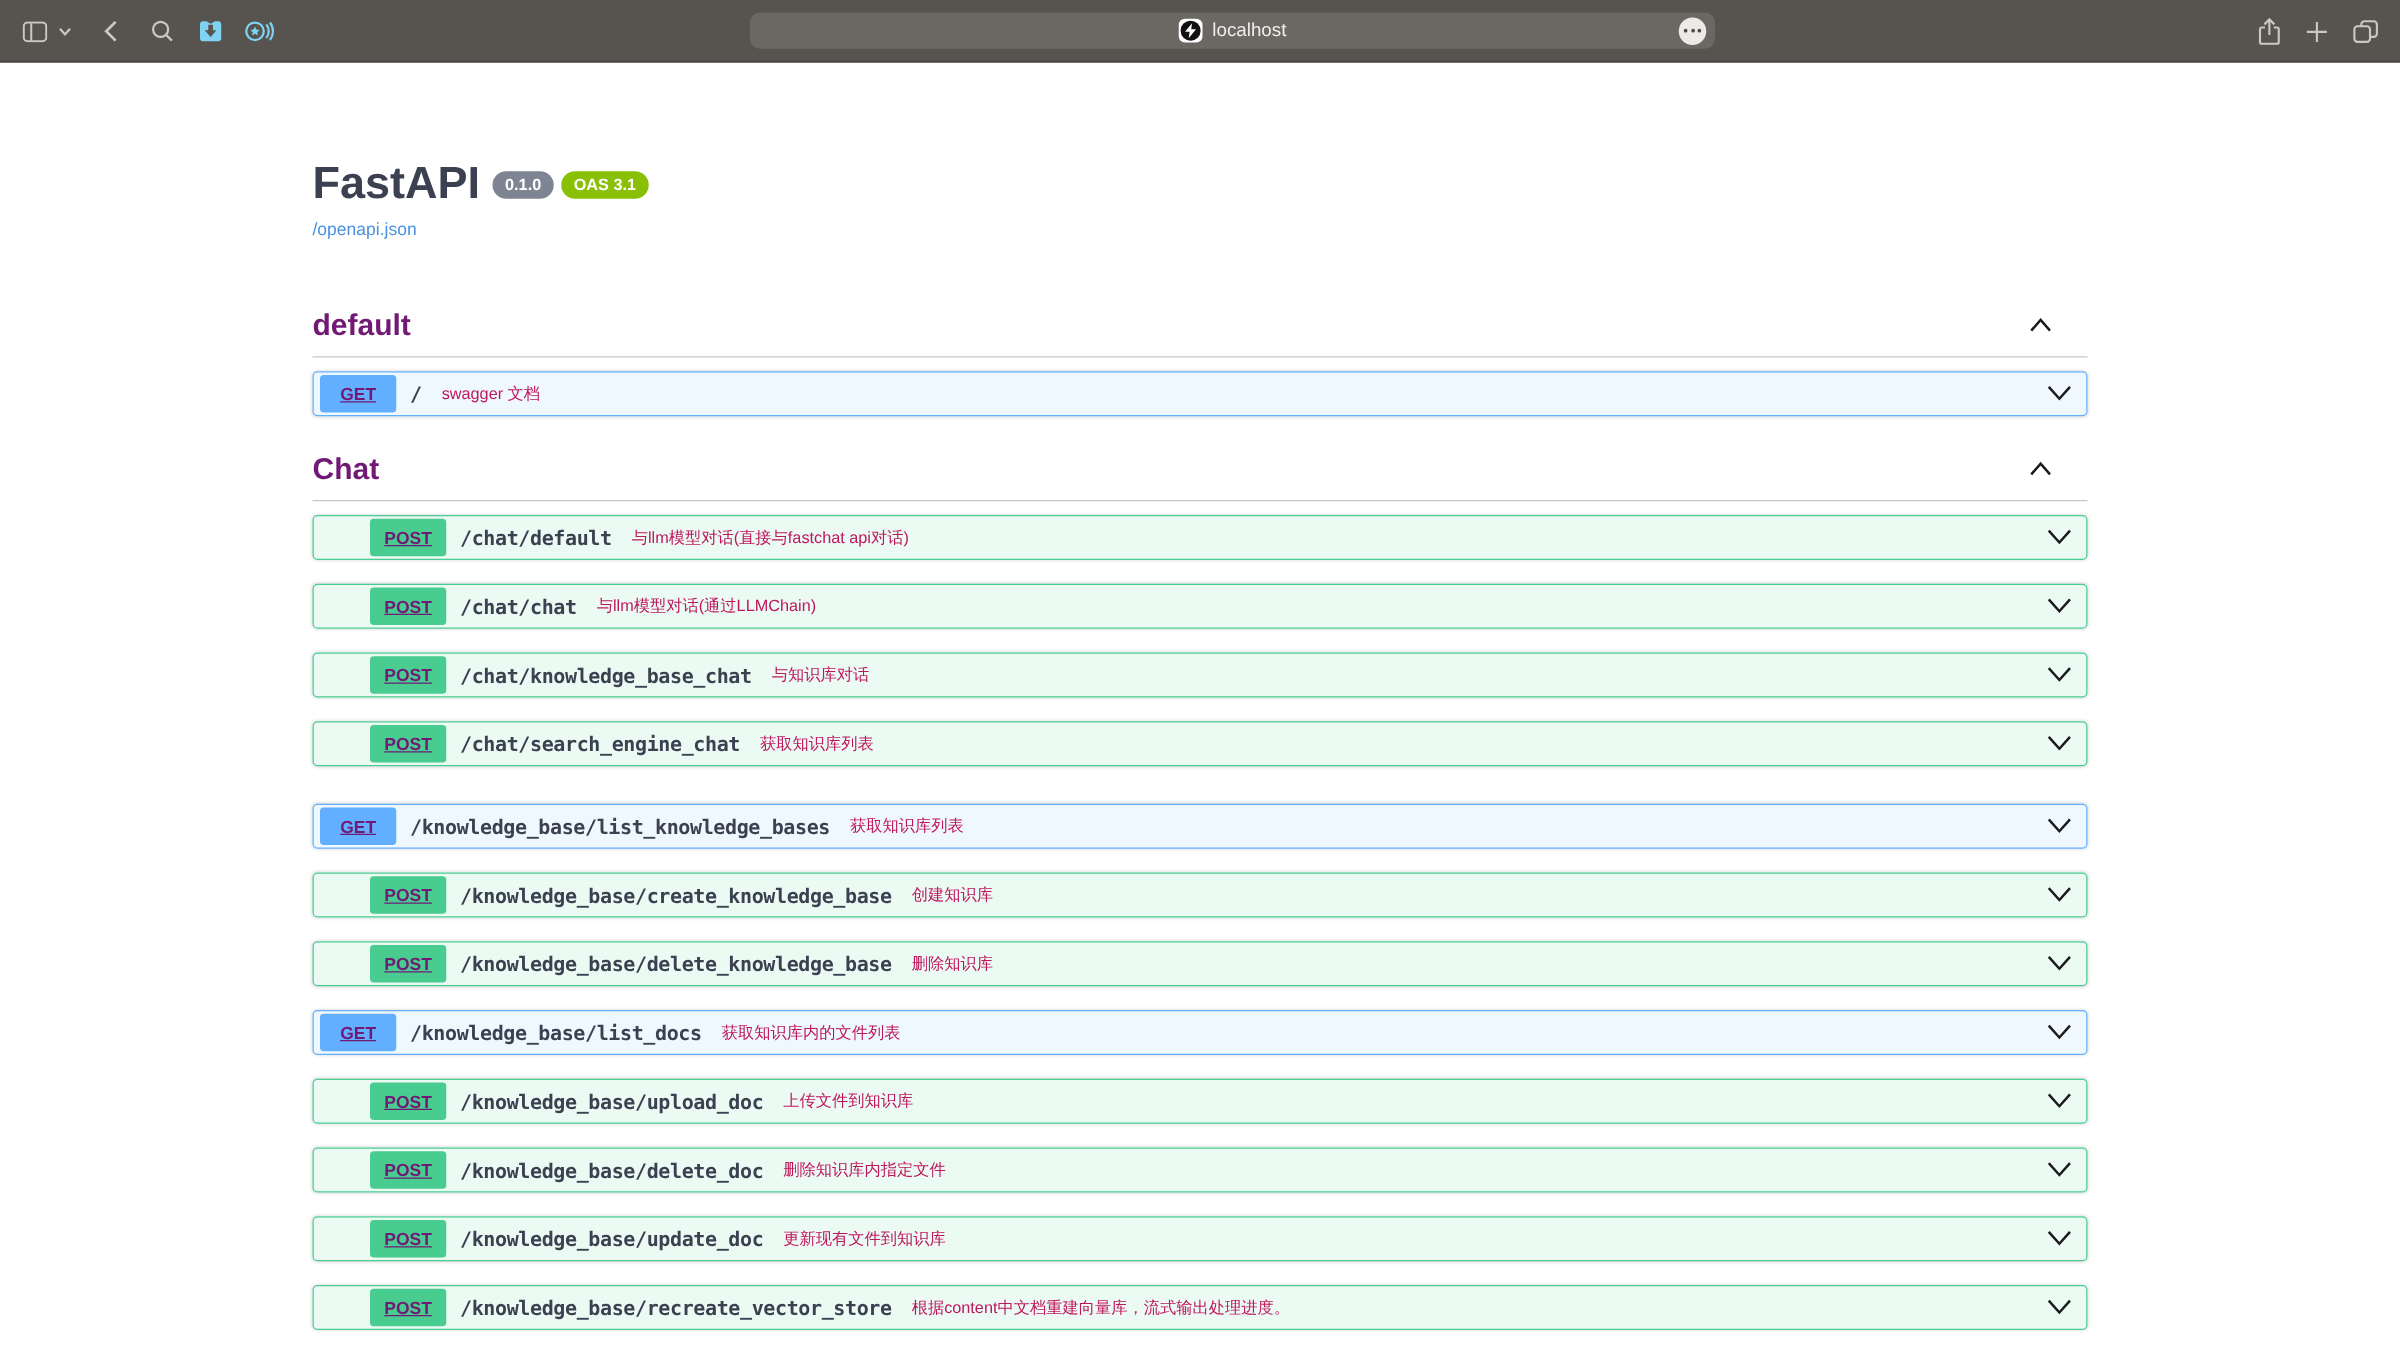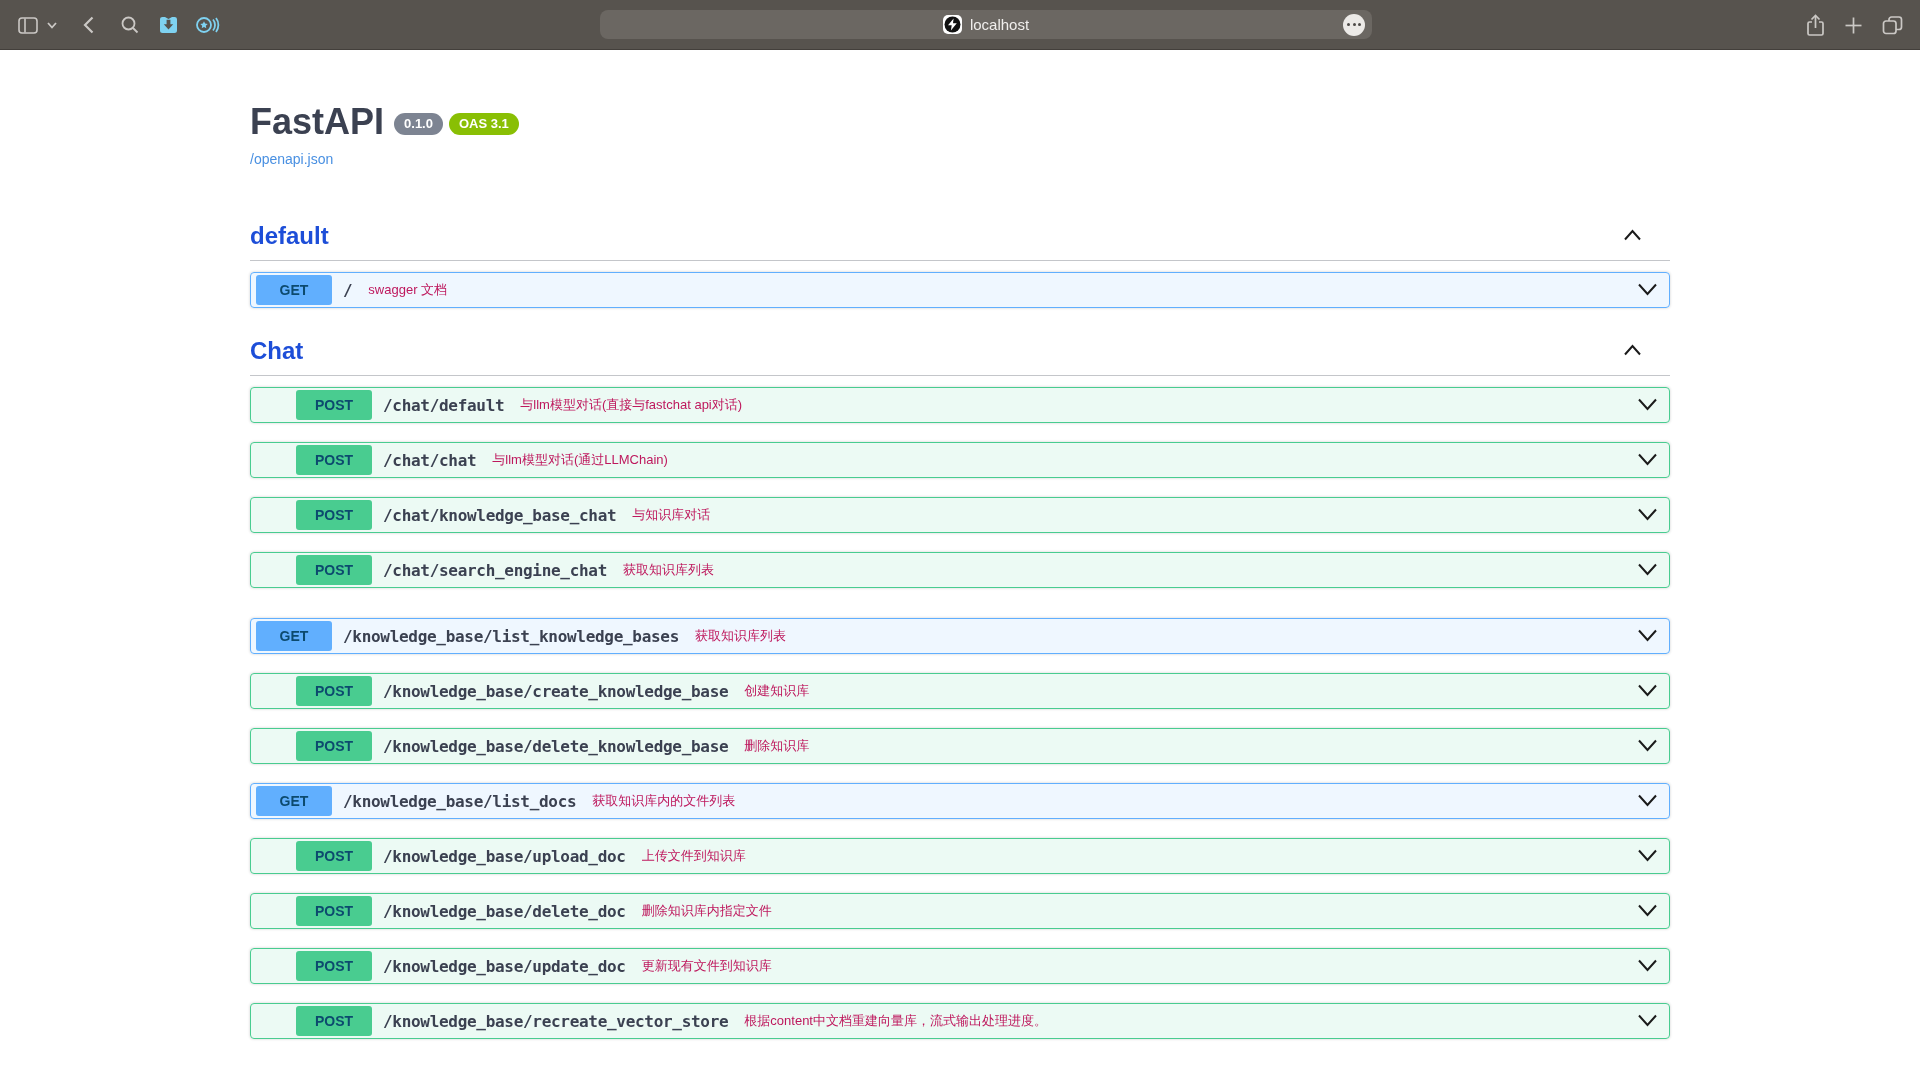--- a/index.html
+++ b/index.html
@@ -21,43 +21,43 @@
     display: flex; align-items: center; justify-content: center; margin-right: 8px; }
   .host { color: #F0EEEC; font-size: 15px; }
   .pill-menu { position: absolute; right: 7px; top: 3.5px; width: 22px; height: 22px;
     border-radius: 50%; background: #ECEAE7; border: none; display: flex; align-items: center;
     justify-content: center; gap: 2.5px; cursor: pointer; }
   .pill-menu i { width: 3px; height: 3px; border-radius: 50%; background: #4D4A47; }
 
   
   .page { height: 1029px; background: #fff; overflow: hidden; }
   .wrapper { width: 1420px; margin: 0 auto; }
-  .info { padding-top: 52px; }
+  .info { padding-top: 76px; }
   .api-title { font-size: 36px; font-weight: 700; color: #3b4151; line-height: 40px; }
   .badge { display: inline-block; vertical-align: 6px; color: #fff; font-size: 13px;
     font-weight: 700; line-height: 1; padding: 4px 10px 5px; border-radius: 14px; margin-left: 10px; }
   .badge.version { background: var(--version-badge, #7d8492); }
   .badge.oas { background: var(--oas-badge, #89bf04); margin-left: 6px; }
   .spec-link { display: inline-block; margin-top: 9px; font-size: 14px;
     color: var(--link, #4990e2); text-decoration: none; text-align: center; }
 
   .sections { margin-top: 44px; }
   .section-header { display: flex; align-items: center; justify-content: space-between;
     padding: 10px 0; border-bottom: 1px solid rgba(59,65,81,.3); cursor: pointer; }
-  .section-title { font-size: 24px; font-weight: 700; color: #1d4ed8; line-height: 28px; }
+  .section-title { font-size: 24px; font-weight: 700; color: #701a75; line-height: 28px; }
   .collapse-btn { background: none; border: none; margin-right: 28px; cursor: pointer;
     color: #1b1b1b; height: 18px; }
 
   .operations { padding-top: 11px; }
   .op { position: relative; display: flex; align-items: center; height: 36px;
     border-radius: 4px; margin-bottom: 19px; box-shadow: 0 0 3px rgba(0,0,0,.19); cursor: pointer; }
   .op.get  { background: rgba(97,175,254,.1);  border: 1px solid var(--get, #61affe); }
   .op.post { background: rgba(73,204,144,.1); border: 1px solid var(--post, #49cc90); padding-left: 40px; }
-  .method-badge { width: 76px; text-align: center; padding: 7px 0; border-radius: 3px;
-    color: #0c4a6e; font-size: 14px; font-weight: 700; margin-left: 5px; }
+  .method-badge { width: 61px; text-align: center; padding: 7px 0; border-radius: 3px;
+    color: #701a75; font-size: 14px; font-weight: 700; margin-left: 5px; text-decoration: underline; }
   .op.get  .method-badge { background: var(--get, #61affe); }
   .op.post .method-badge { background: var(--post, #49cc90); }
   .op-path { margin-left: 11px; font-family: "DejaVu Sans Mono", "Liberation Mono", monospace;
     font-size: 16px; font-weight: 700; color: #3b4151; letter-spacing: -0.3px; }
   .op-summary { margin-left: 16px; font-size: 13px; color: #be185d; }
   .expand-btn { position: absolute; right: 11px; top: 8px; background: none; border: none;
     color: #1b1b1b; cursor: pointer; height: 20px; }
 </style>
 </head>
 <body>

